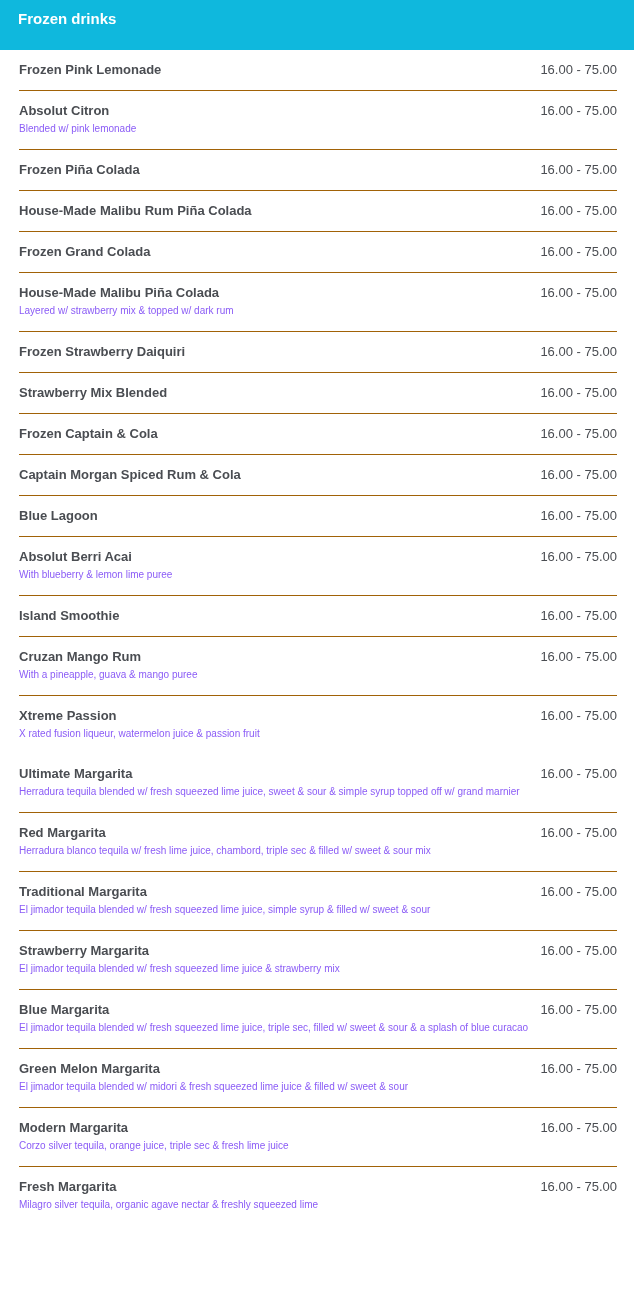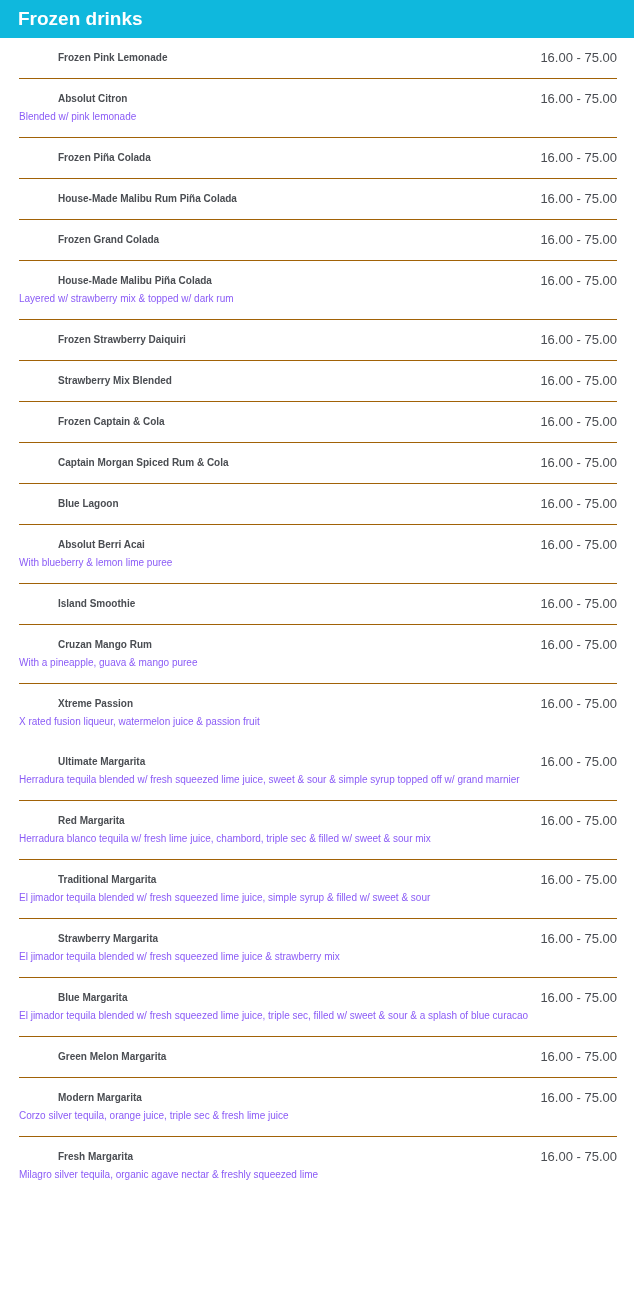--- a/index.html
+++ b/index.html
@@ -2,33 +2,33 @@
 <html><head>
 <meta charset="utf-8">
 <style>
   * { box-sizing: border-box; margin: 0; padding: 0; }
   html, body { width: 634px; background: #ffffff; }
   body { font-family: "Liberation Sans", sans-serif; color: #4a4d52; }
   .section-header {
     background: #0fb8dd;
     color: #ffffff;
     font-weight: bold;
-    font-size: 19px;
-    height: 38px;
+    font-size: 15px;
+    height: 50px;
     line-height: 38px;
     padding-left: 18px;
   }
   .items { padding: 0 17px 0 19px; }
   .item {
     border-top: 1px solid #a16207;
     padding: 11px 0 11px 0;
   }
   .item:first-child { border-top: none; }
   .row { display: flex; justify-content: space-between; align-items: flex-start; }
-  .name { font-weight: bold; font-size: 10px; line-height: 18px; color: #4a4d52; margin-left: 39px; }
+  .name { font-weight: bold; font-size: 13px; line-height: 18px; color: #4a4d52; }
   .price { font-weight: normal; font-size: 13px; line-height: 18px; color: #4a4d52; white-space: nowrap; padding-left: 12px; }
   .desc { font-size: 10px; line-height: 18px; color: #8b5cf6; max-width: 565px; }
 </style>
 </head>
 <body>
 
 <div id="menu">
     <section>
       <div class="section-header">Frozen drinks</div>
       <div class="items">
@@ -164,20 +164,21 @@
             <div class="name">Blue Margarita</div>
             <div class="price">16.00 - 75.00</div>
           </div>
           <div class="desc">El jimador tequila blended w/ fresh squeezed lime juice, triple sec, filled w/ sweet &amp; sour &amp; a splash of blue curacao</div>
         </div>
         <div class="item">
           <div class="row">
             <div class="name">Green Melon Margarita</div>
             <div class="price">16.00 - 75.00</div>
           </div>
+          <div class="desc">El jimador tequila blended w/ midori &amp; fresh squeezed lime juice &amp; filled w/ sweet &amp; sour</div>
         </div>
         <div class="item">
           <div class="row">
             <div class="name">Modern Margarita</div>
             <div class="price">16.00 - 75.00</div>
           </div>
           <div class="desc">Corzo silver tequila, orange juice, triple sec &amp; fresh lime juice</div>
         </div>
         <div class="item">
           <div class="row">

